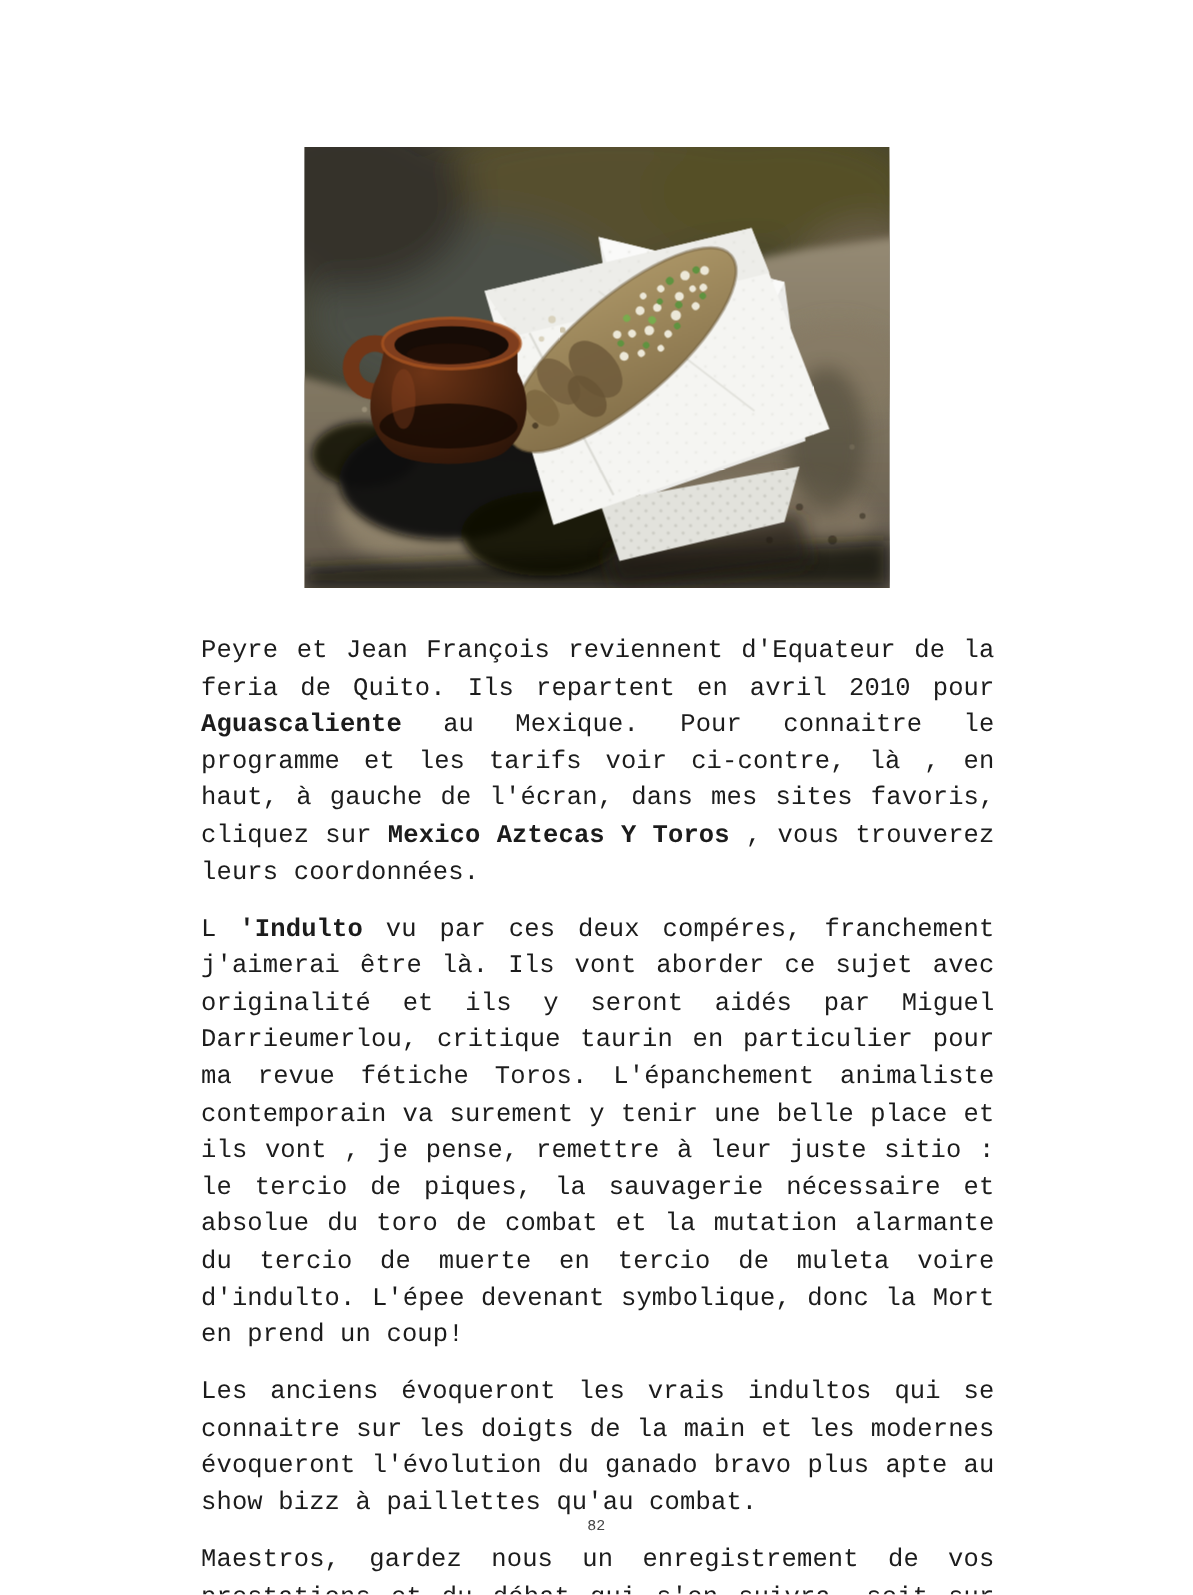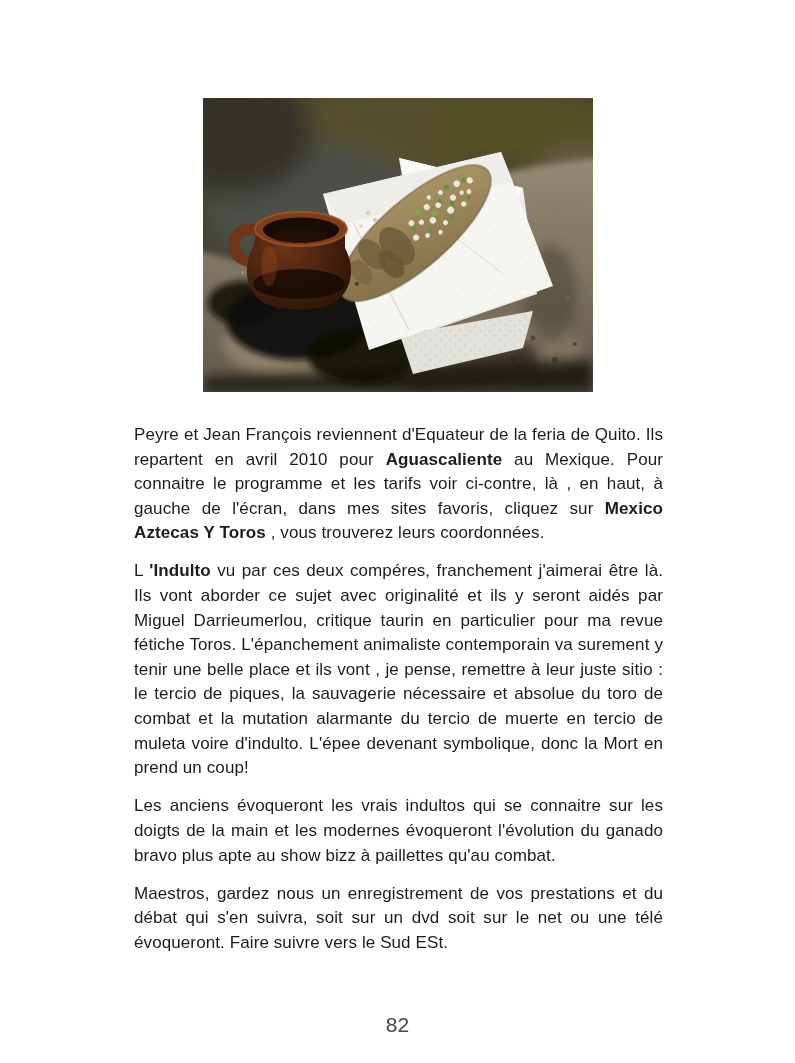--- a/index.html
+++ b/index.html
@@ -4,21 +4,21 @@
 <style>
   html, body {
     margin: 0; padding: 0;
     width: 795px; height: 1063px;
     background: #ffffff;
   }
   .page {
     position: relative;
     width: 795px; height: 1063px;
     background: #ffffff;
-    font-family: Liberation Sans, sans-serif;
+    font-family: Liberation Mono, monospace;
     color: #1c1c1c;
     overflow: hidden;
     border-radius: 24px;
   }
   .photo {
     position: absolute;
     left: 203px; top: 98px;
     width: 390px; height: 294px;
   }
   .photo svg { display: block; }
@@ -30,21 +30,21 @@
     line-height: 24.6px;
     text-align: justify;
     letter-spacing: 0.1px;
   }
   .para { margin: 0 0 13.5px 0; }
   .bold { font-weight: bold; }
   .pagenum {
     position: absolute;
     left: 0; right: 0; top: 1013px;
     text-align: center;
-    font-size: 21px;
+    font-size: 10px;
     color: #454545;
   }
 </style>
 </head>
 <body>
 
 <div class="page">
 
   <figure class="photo" style="margin:0">
     <svg viewBox="0 0 390 294" width="390" height="294">

